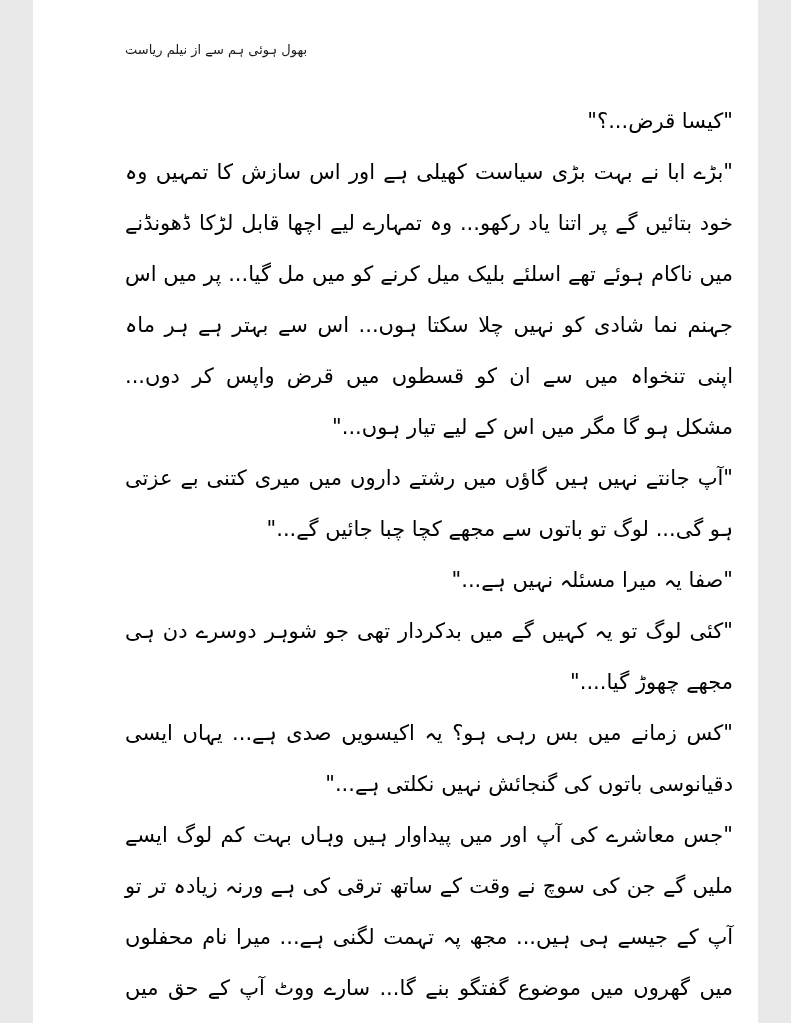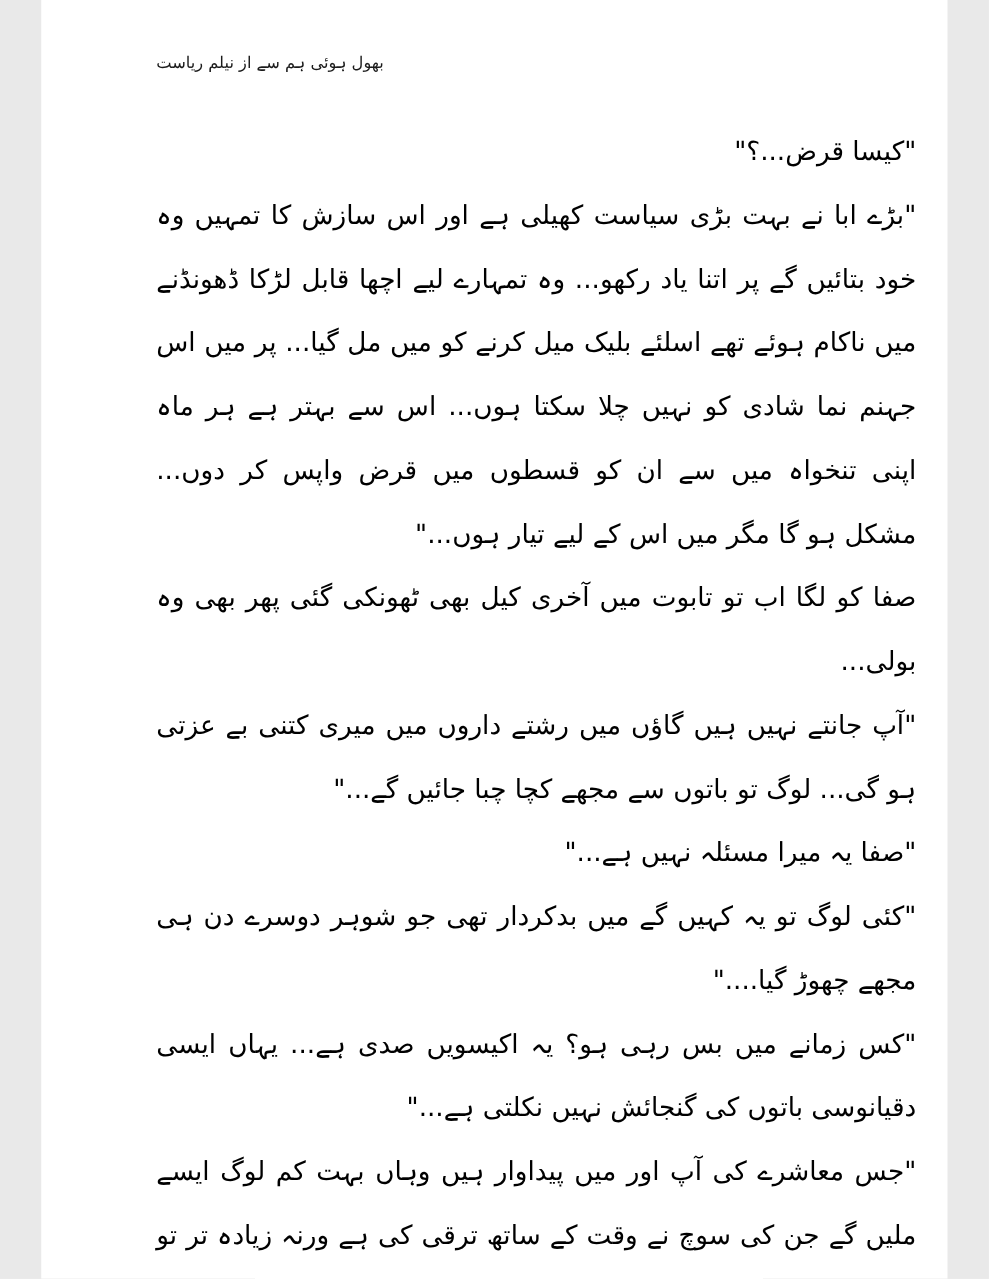--- a/index.html
+++ b/index.html
@@ -49,21 +49,20 @@
 </head>
 <body>
 
 <div class="page">
 
   <div class="doc-header">بھول ہوئی ہم سے از نیلم ریاست</div>
 
   <div class="body-text">
     <p>"کیسا قرض...؟"</p>
     <p>"بڑے ابا نے بہت بڑی سیاست کھیلی ہے اور اس سازش کا تمہیں وہ خود بتائیں گے پر اتنا یاد رکھو... وہ تمہارے لیے اچھا قابل لڑکا ڈھونڈنے میں ناکام ہوئے تھے اسلئے بلیک میل کرنے کو میں مل گیا... پر میں اس جہنم نما شادی کو نہیں چلا سکتا ہوں... اس سے بہتر ہے ہر ماہ اپنی تنخواہ میں سے ان کو قسطوں میں قرض واپس کر دوں... مشکل ہو گا مگر میں اس کے لیے تیار ہوں..."</p>
-    <p>صفا کو لگا اب تو تابوت میں آخری کیل بھی ٹھونکی گئی پھر بھی وہ بولی...</p>
     <p>"آپ جانتے نہیں ہیں گاؤں میں رشتے داروں میں میری کتنی بے عزتی ہو گی... لوگ تو باتوں سے مجھے کچا چبا جائیں گے..."</p>
     <p>"صفا یہ میرا مسئلہ نہیں ہے..."</p>
     <p>"کئی لوگ تو یہ کہیں گے میں بدکردار تھی جو شوہر دوسرے دن ہی مجھے چھوڑ گیا...."</p>
     <p>"کس زمانے میں بس رہی ہو؟ یہ اکیسویں صدی ہے... یہاں ایسی دقیانوسی باتوں کی گنجائش نہیں نکلتی ہے..."</p>
     <p>"جس معاشرے کی آپ اور میں پیداوار ہیں وہاں بہت کم لوگ ایسے ملیں گے جن کی سوچ نے وقت کے ساتھ ترقی کی ہے ورنہ زیادہ تر تو آپ کے جیسے ہی ہیں... مجھ پہ تہمت لگنی ہے... میرا نام محفلوں میں گھروں میں موضوع گفتگو بنے گا... سارے ووٹ آپ کے حق میں جائیں گے کہ بیچارہ کس کے ساتھ باندھ دیا گیا... کرتا بھی تو کیا... میری لاابالی طبعیت آج میری سب سے بڑی خامی بن جائے گی</p>
   </div>
 
 </div>
 
 </body></html>

